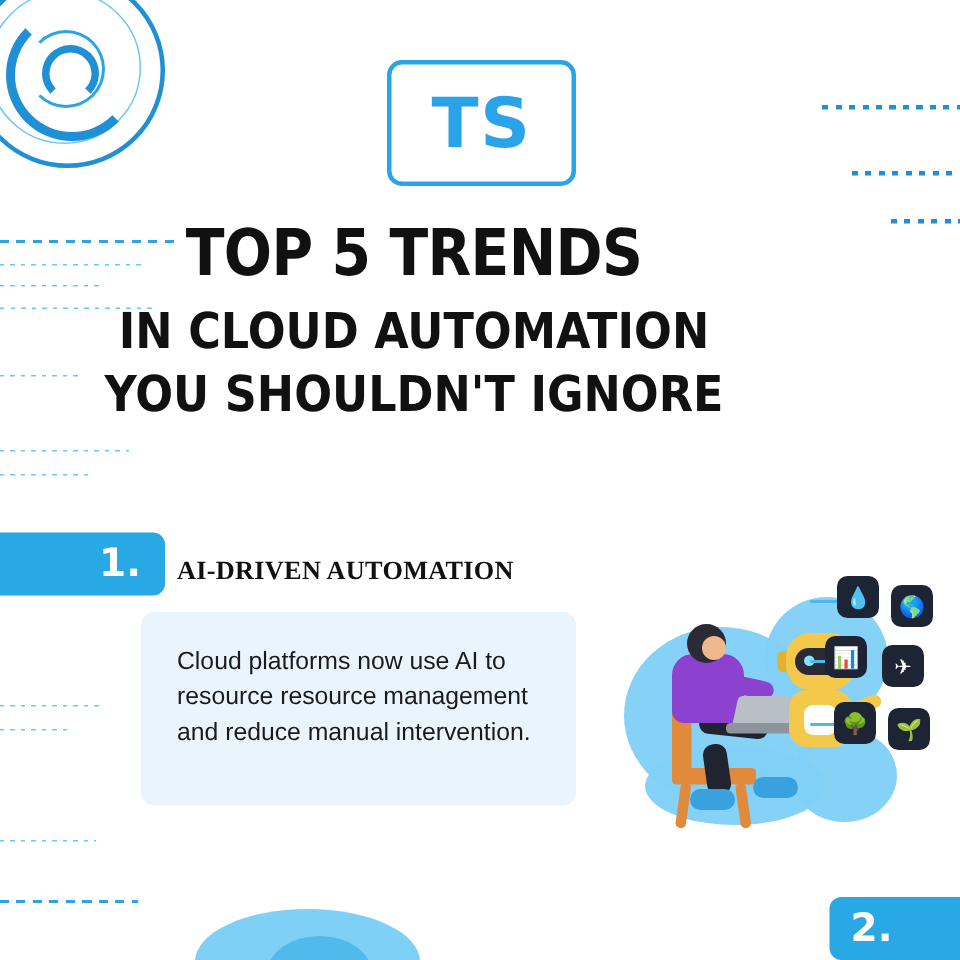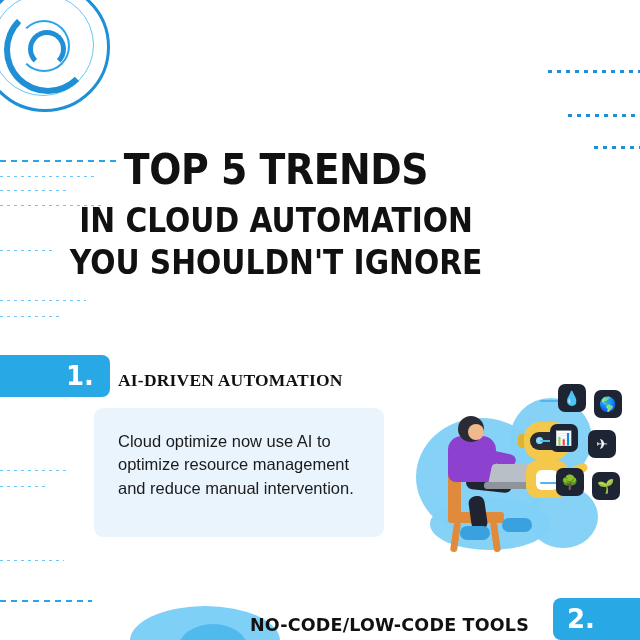--- a/index.html
+++ b/index.html
@@ -165,33 +165,36 @@
   <div class="dashrow fine" style="left:0px;top:316px;width:60px;"></div>
   <div class="dashrow fine" style="left:0px;top:470px;width:70px;"></div>
   <div class="dashrow fine" style="left:0px;top:486px;width:48px;"></div>
   <div class="dashrow fine" style="left:0px;top:560px;width:64px;"></div>
   <div class="dashrow" style="left:0px;top:600px;width:92px;"></div>
 
   <div class="dotline" style="left:548px;top:70px;width:92px;"></div>
   <div class="dotline" style="left:568px;top:114px;width:72px;"></div>
   <div class="dotline" style="left:594px;top:146px;width:46px;"></div>
 
+  <div class="logo">
+    <span>TS</span>
+  </div>
 
   <div class="title-wrap">
     <div class="title1">TOP 5 TRENDS</div>
     <div class="title2">IN CLOUD AUTOMATION</div>
     <div class="title2" style="margin-top:0">YOU SHOULDN'T IGNORE</div>
   </div>
 
   <div class="num-badge">
     <span>1.</span>
   </div>
   <div class="item-head">AI-DRIVEN AUTOMATION</div>
   <div class="card">
-    <p>Cloud optimize now use AI to optimize resource management and reduce manual intervention.</p>
+    <p>Cloud platforms now use AI to resource resource management and reduce manual intervention.</p>
   </div>
 
   <div class="illus">
     <div class="blob b1"></div>
     <div class="blob b2"></div>
     <div class="blob b3"></div>
     <div class="blob b4"></div>
 
     <div class="chair">
       <div class="chair-back"></div>
@@ -232,18 +235,17 @@
       <div class="tile t2">🌎</div>
       <div class="tile t3">📊</div>
       <div class="tile t4">✈</div>
       <div class="tile t5">🌳</div>
       <div class="tile t6">🌱</div>
     </div>
   </div>
 
   <div class="bottom-blob"></div>
   <div class="bottom-blob2"></div>
-  <div class="item2-head">NO-CODE/LOW-CODE TOOLS</div>
   <div class="num-badge2">
     <span>2.</span>
   </div>
 
 </div>
 
 </body></html>

